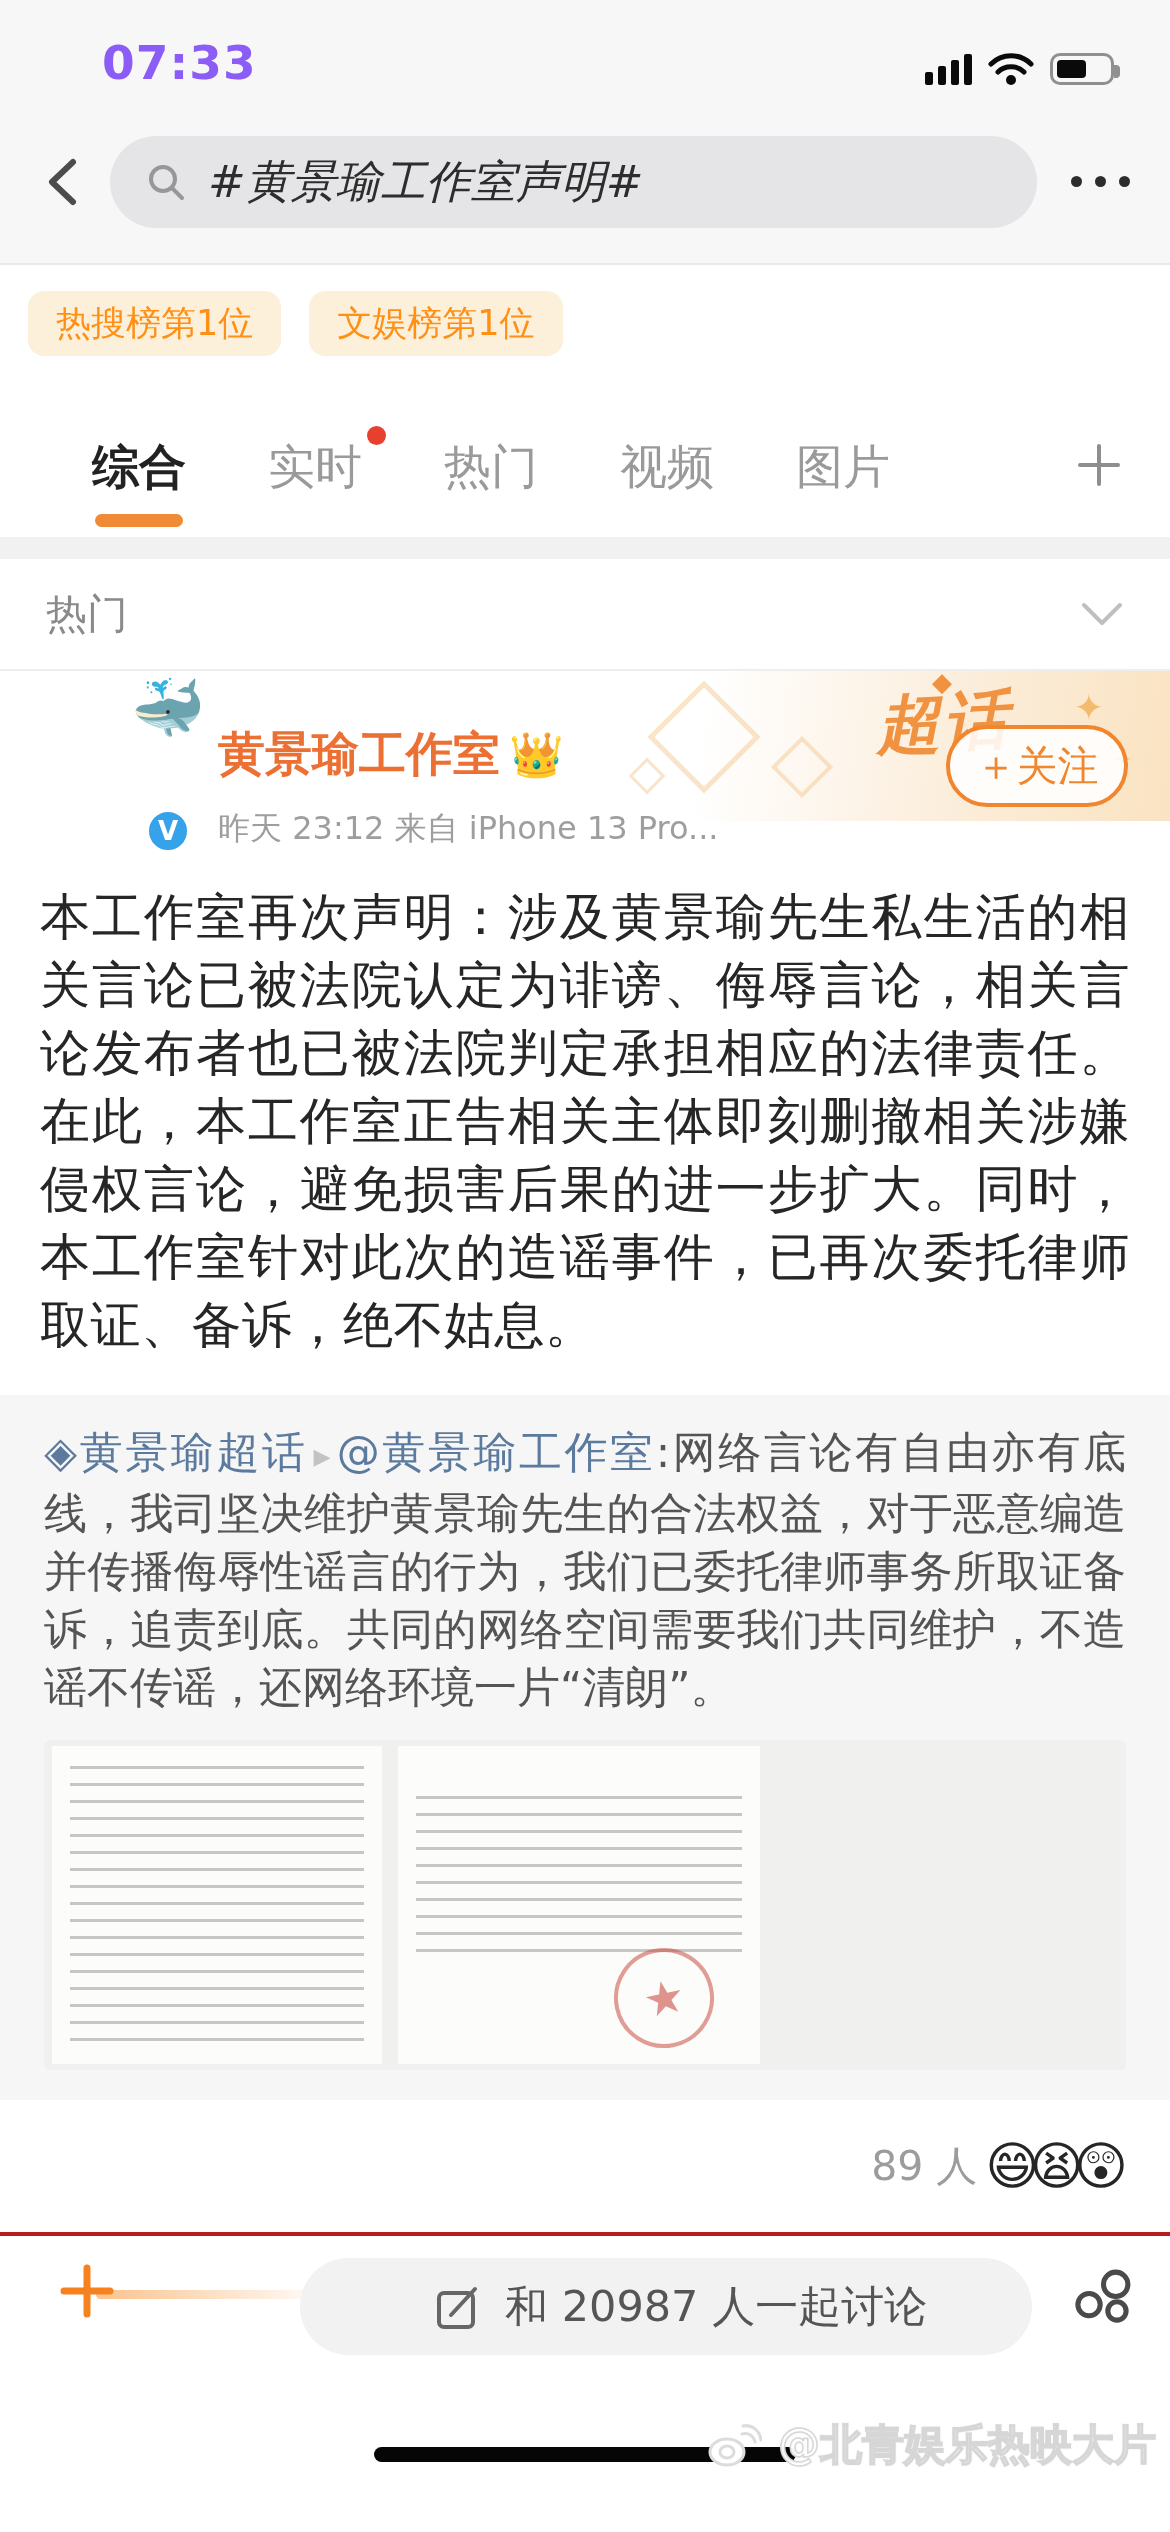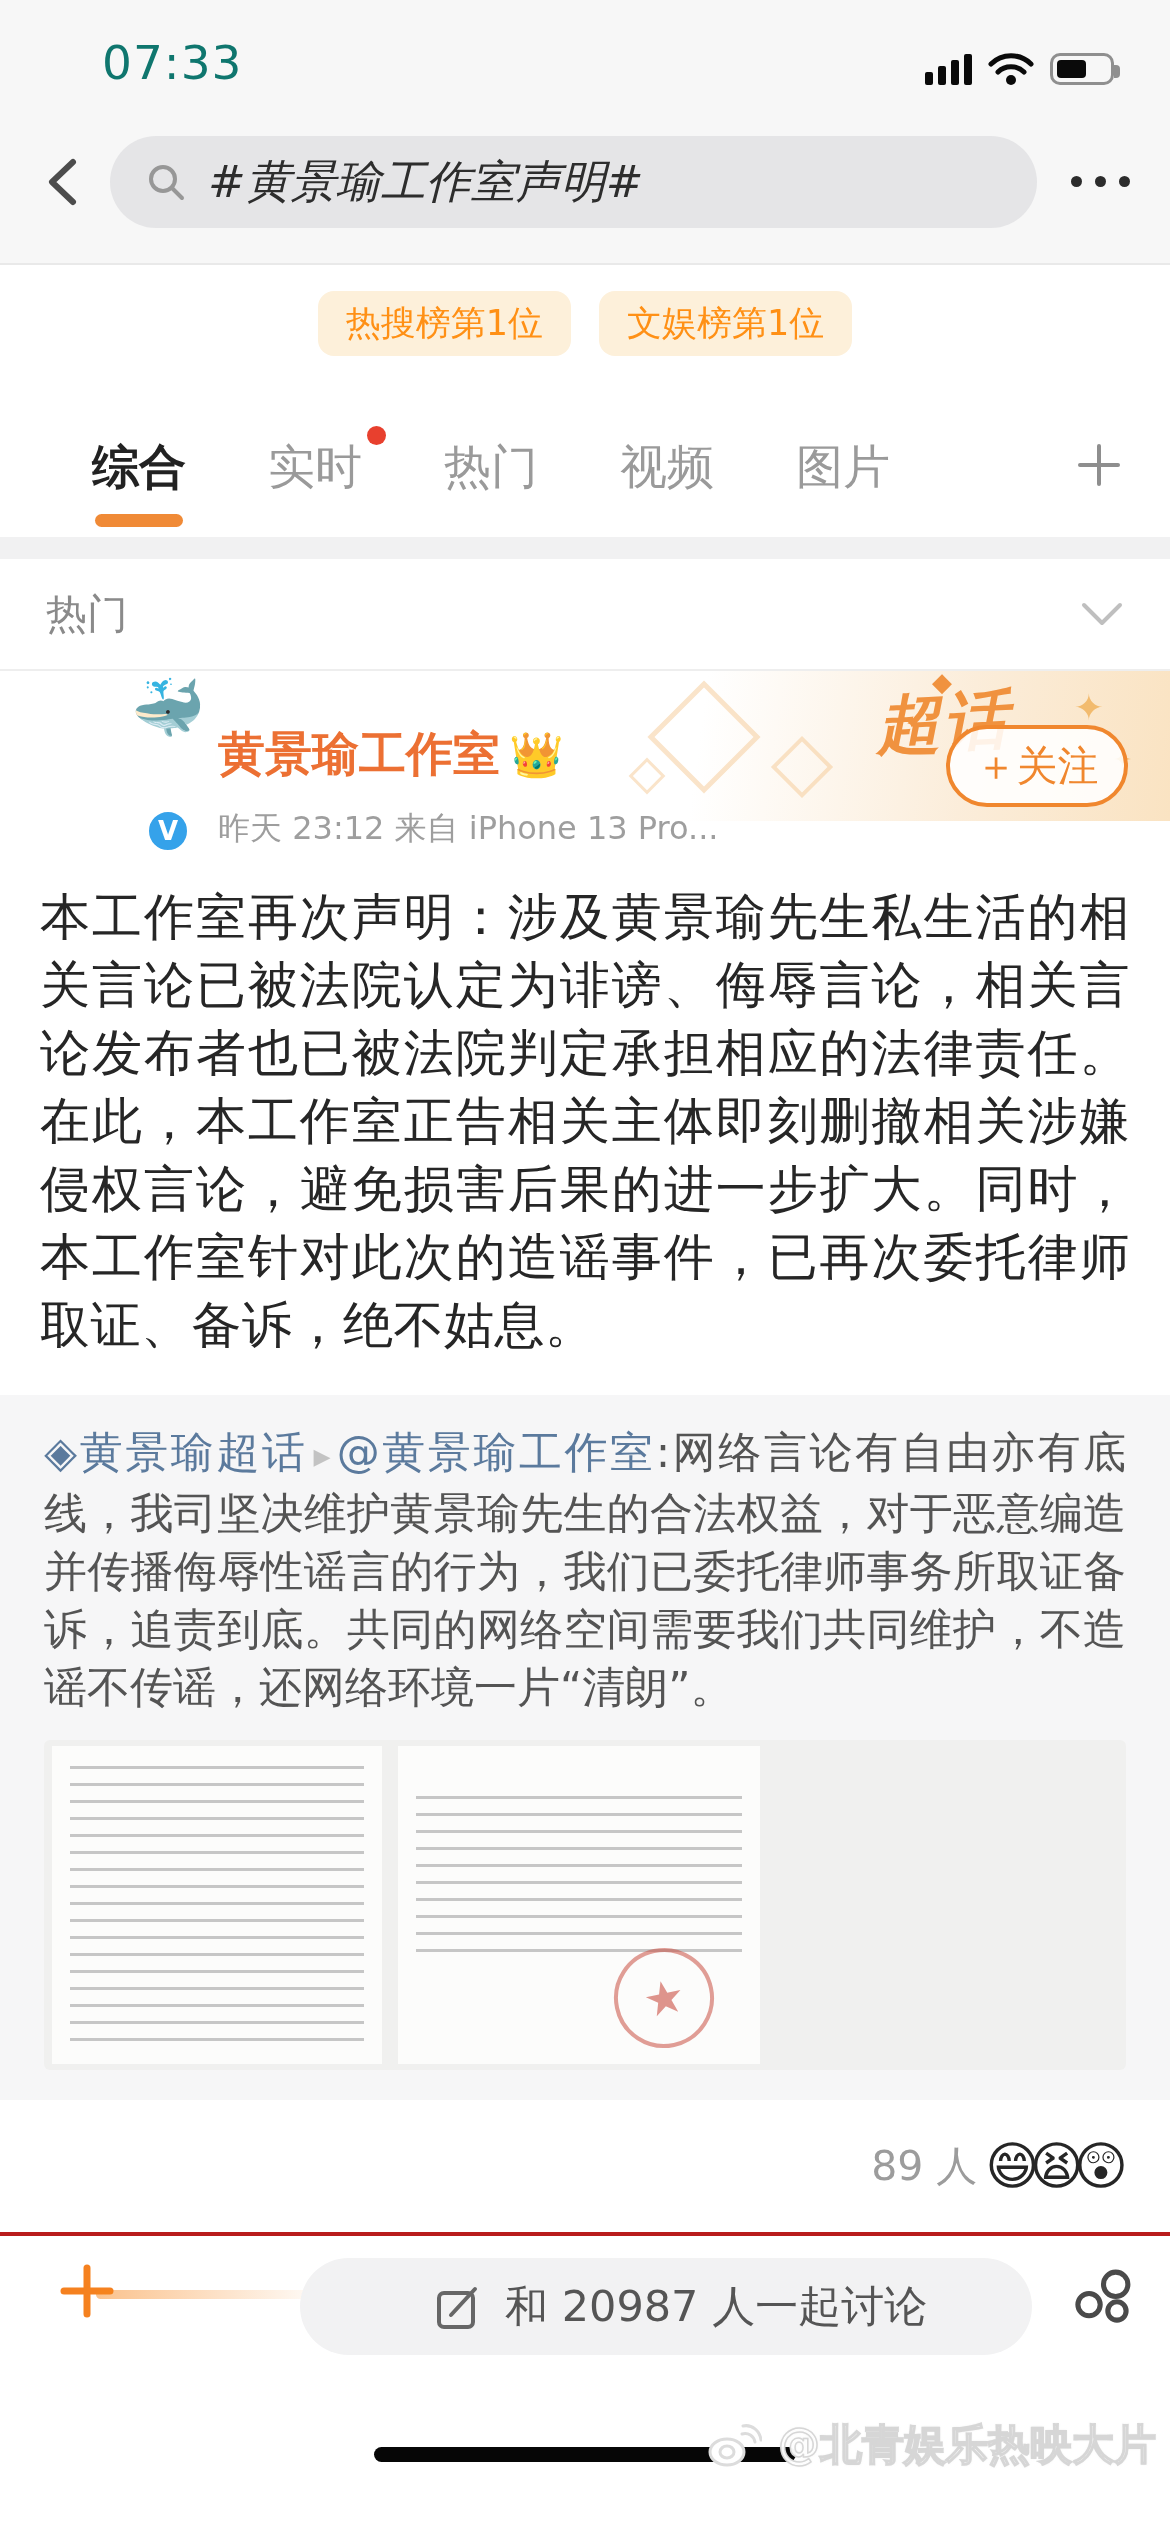--- a/index.html
+++ b/index.html
@@ -5,42 +5,42 @@
   * { box-sizing: border-box; margin: 0; padding: 0; }
   html,body { background:#ddd; }
   .screen{
     position:relative; width:1170px; height:2532px; margin:0 auto;
     background:#fff; overflow:hidden;
     font-family:"DejaVu Sans", sans-serif; color:#262626;
   }
   
   .statusbar{height:100px;background:#f7f7f7;display:flex;align-items:flex-end;
     justify-content:space-between;padding:0 56px 10px 102px;}
-  .time{font-size:47px;font-weight:400;color:#0f766e;letter-spacing:1px;}
+  .time{font-size:47px;font-weight:700;color:#8b5cf6;letter-spacing:1px;}
   .statusicons{display:flex;align-items:center;gap:16px;padding-bottom:4px;}
   .bars{display:flex;align-items:flex-end;gap:5px;}
   .bars i{display:block;width:8px;background:#0a0a0a;border-radius:2px;}
   .bars i:nth-child(1){height:13px}.bars i:nth-child(2){height:19px}
   .bars i:nth-child(3){height:25px}.bars i:nth-child(4){height:31px}
   .batt{position:relative;width:64px;height:32px;border:3px solid rgba(40,40,40,.5);
     border-radius:10px;padding:4px;}
   .batt b{display:block;width:58%;height:100%;background:#0a0a0a;border-radius:4px;}
   .batt:after{content:"";position:absolute;right:-9px;top:9px;width:6px;height:13px;
     background:rgba(40,40,40,.5);border-radius:0 4px 4px 0;}
   
   .searchrow{height:165px;background:#f7f7f7;display:flex;align-items:center;
     padding:0 40px;border-bottom:2px solid #e9e9e9;font-style:italic;}
   .backchev{margin-right:24px;display:flex;}
   .searchpill{flex:1;height:92px;background:#e5e5e7;border-radius:46px;display:flex;
     align-items:center;padding:0 34px;gap:20px;}
   .searchpill .q{font-size:45px;color:#2d2d2d;}
   .dots{display:flex;gap:13px;margin-left:34px;}
   .dots i{width:11px;height:11px;border-radius:50%;background:#2c2c2c;}
   
-  .badgerow{background:#fff;padding:26px 56px 22px;display:flex;gap:28px;justify-content:center;}
+  .badgerow{background:#fff;padding:26px 28px 22px;display:flex;gap:28px;}
   .badge{background:#fdf0da;color:#ff9015;font-size:35px;line-height:1;
     padding:15px 28px;border-radius:16px;}
   
   .tabsrow{background:#fff;height:159px;display:flex;align-items:flex-start;
     padding:58px 48px 0 92px;}
   .tab{position:relative;font-size:47px;color:#9a9a9a;margin-right:82px;}
   .tab.active{color:#222;font-weight:700;}
   .tab.active:after{content:"";position:absolute;left:50%;transform:translateX(-50%);
     bottom:-28px;width:88px;height:13px;border-radius:7px;background:#f08a36;}
   .tab .dot{position:absolute;top:-10px;right:-24px;width:19px;height:19px;

